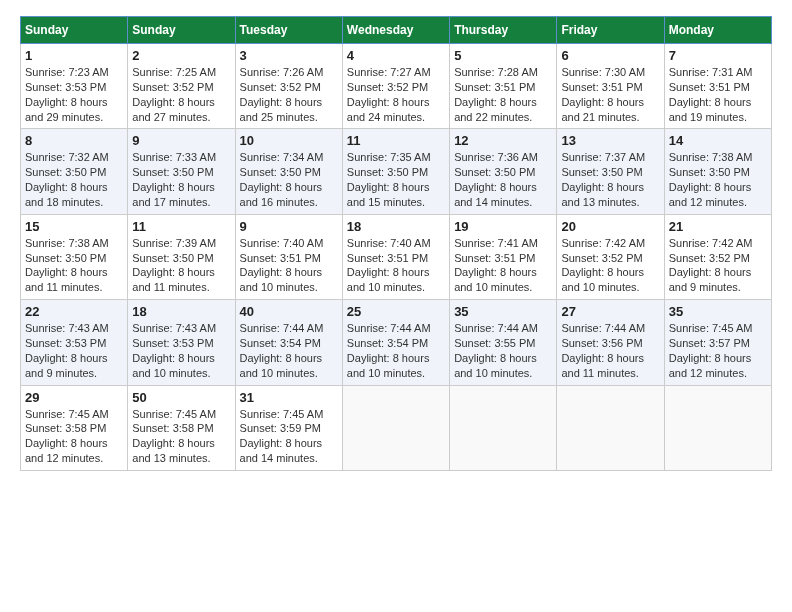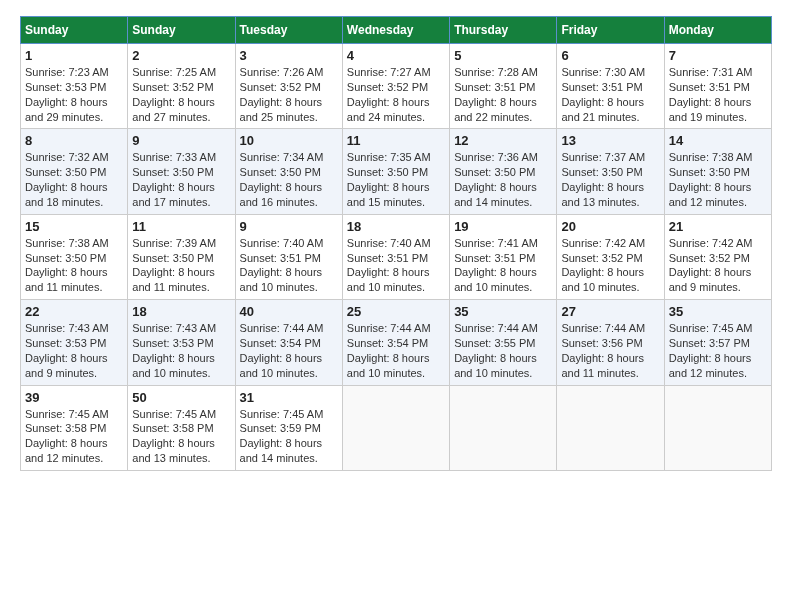--- a/index.html
+++ b/index.html
@@ -225,21 +225,21 @@
             <span class="day-num">27</span>
             <div class="cell-text">Sunrise: 7:44 AM<br>Sunset: 3:56 PM<br>Daylight: 8 hours<br>and 11 minutes.</div>
           </td>
           <td>
             <span class="day-num">35</span>
             <div class="cell-text">Sunrise: 7:45 AM<br>Sunset: 3:57 PM<br>Daylight: 8 hours<br>and 12 minutes.</div>
           </td>
         </tr>
         <tr>
           <td>
-            <span class="day-num">39</span>
+            <span class="day-num">29</span>
             <div class="cell-text">Sunrise: 7:45 AM<br>Sunset: 3:58 PM<br>Daylight: 8 hours<br>and 12 minutes.</div>
           </td>
           <td>
             <span class="day-num">50</span>
             <div class="cell-text">Sunrise: 7:45 AM<br>Sunset: 3:58 PM<br>Daylight: 8 hours<br>and 13 minutes.</div>
           </td>
           <td>
             <span class="day-num">31</span>
             <div class="cell-text">Sunrise: 7:45 AM<br>Sunset: 3:59 PM<br>Daylight: 8 hours<br>and 14 minutes.</div>
           </td>

